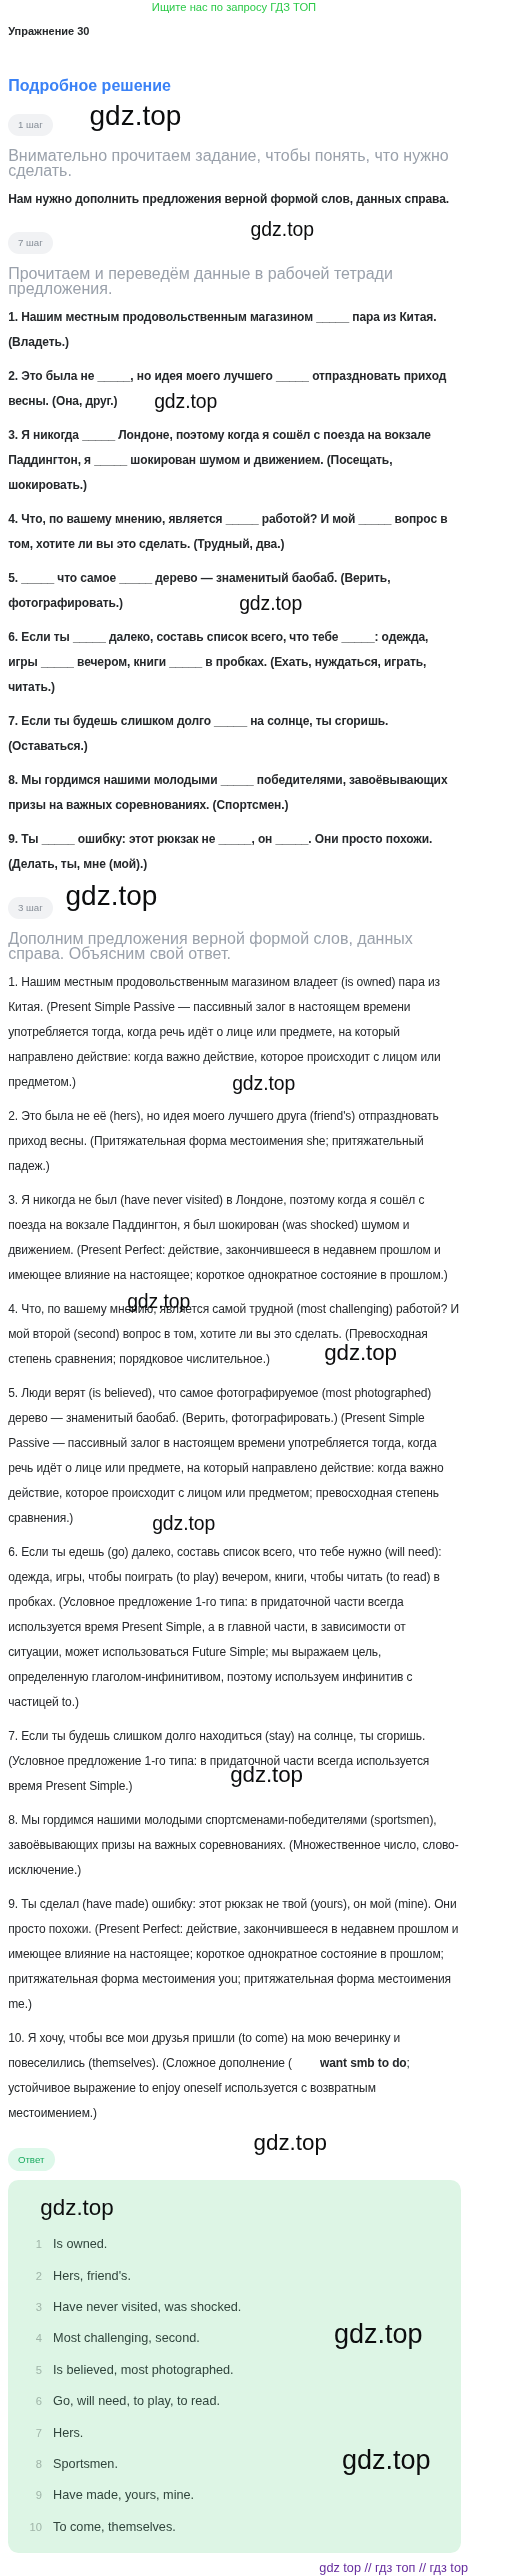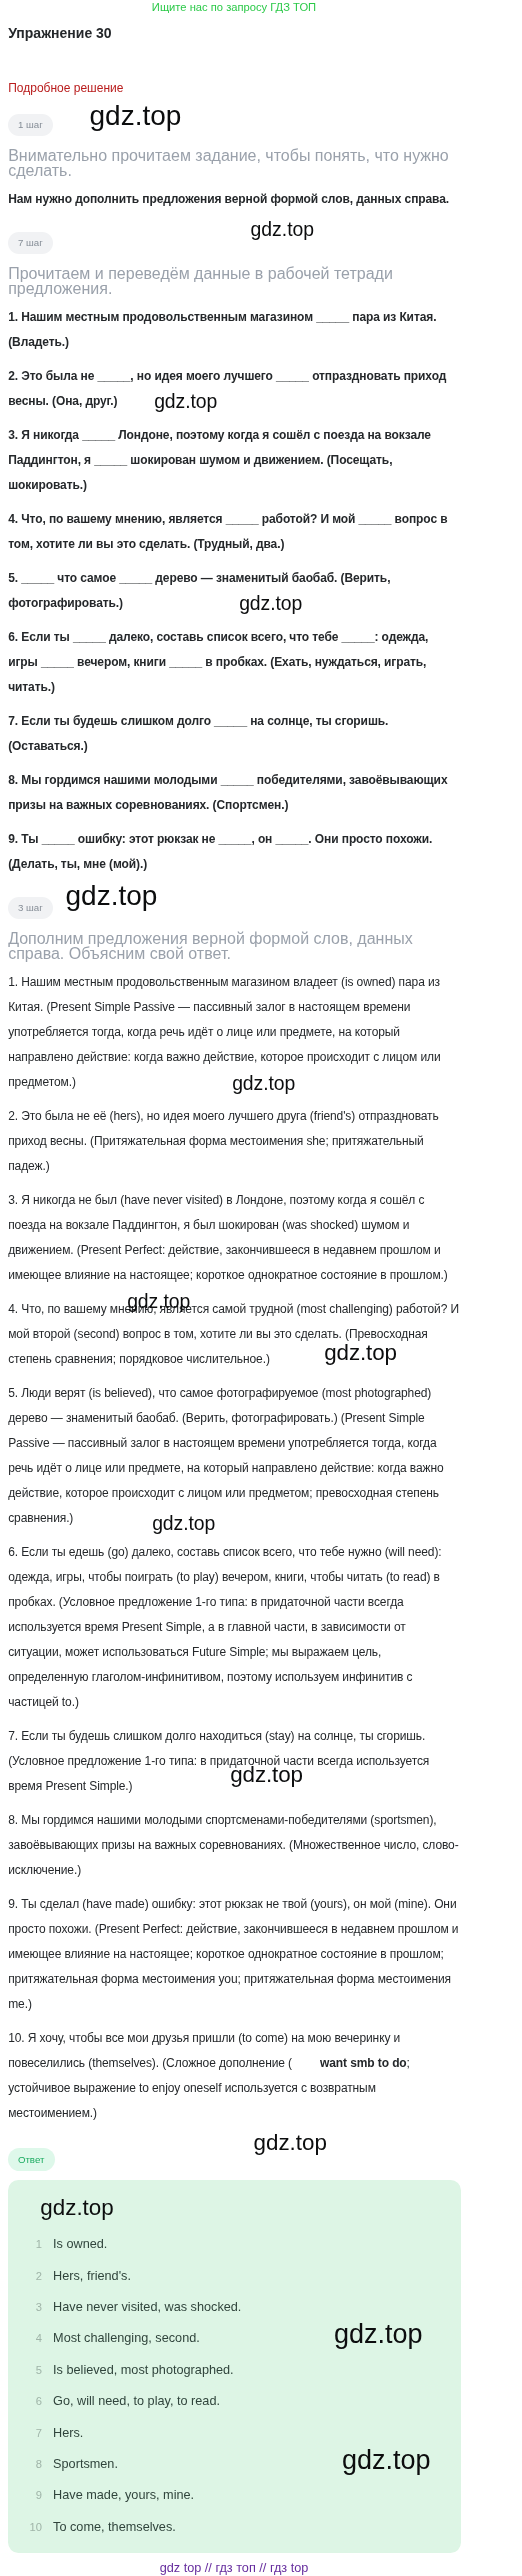--- a/index.html
+++ b/index.html
@@ -1,22 +1,22 @@
 <!DOCTYPE html>
 <html style="font-size:12px"><head>
 <meta charset="utf-8">
 <style>
   html,body{margin:0;padding:0;background:#ffffff;}
   body{font-family:"Liberation Sans",sans-serif;color:#25282b;}
   .page{width:468px;position:relative;overflow:hidden;}
 
   .promo{display:block;text-align:center;color:#2bc948;font-size:11.2px;
          margin:0.7px 0 0;text-decoration:none;}
-  h1.title{font-size:14px;font-weight:700;margin:12px 0 0 8.2px;color:#25282b;}
-  h2.subtitle{font-size:12px;font-weight:400;margin:40px 0 0 8.2px;color:#b91c1c;}
+  h1.title{font-size:11px;font-weight:700;margin:12px 0 0 8.2px;color:#25282b;}
+  h2.subtitle{font-size:16px;font-weight:700;margin:40px 0 0 8.2px;color:#3b82f6;}
 
   .badge-row{margin:19.4px 0 0 7.5px;position:relative;height:22.4px;}
   .badge{display:inline-block;background:#f1f2f4;color:#858d96;font-size:9.7px;
          line-height:12px;padding:5.2px 10.4px;border-radius:12px;}
   .badge-answer{background:#def8ea;color:#1cab61;}
   .answer-badge-row{margin-top:22.4px;}
 
   .note{color:#9aa1ab;font-size:16px;margin:12px 8.2px 0;line-height:15px;}
 
   .paras{margin-top:1.5px;}
@@ -30,21 +30,21 @@
   .wm-flow{font-size:22.4px;color:#0c0d0e;margin:3px 0 6px 19.4px;}
 
   .answer-block{margin:9px 7.5px 0;background:#ddf5e5;border-radius:10.4px;
                 padding:12px 13.4px 18px;position:relative;}
   .answer-item{display:flex;align-items:baseline;margin-top:16.4px;position:relative;
                font-size:12.7px;color:#31463e;line-height:15px;}
   .answer-num{flex:none;width:21px;text-align:right;margin-right:11.2px;
               color:#9fb4a8;font-size:11.2px;}
   .answer-text{color:#30443c;}
 
-  .footer{text-align:center;color:#662d9e;font-size:12.7px;margin:8.2px 0 6px;
+  .footer{text-align:right;color:#662d9e;font-size:12.7px;margin:8.2px 0 6px;
           font-weight:400;}
 </style>
 </head>
 <body>
 
 <div class="page">
   <a class="promo" href="#">Ищите нас по запросу ГДЗ ТОП</a>
   <h1 class="title">Упражнение 30</h1>
   <h2 class="subtitle">Подробное решение</h2>
 

